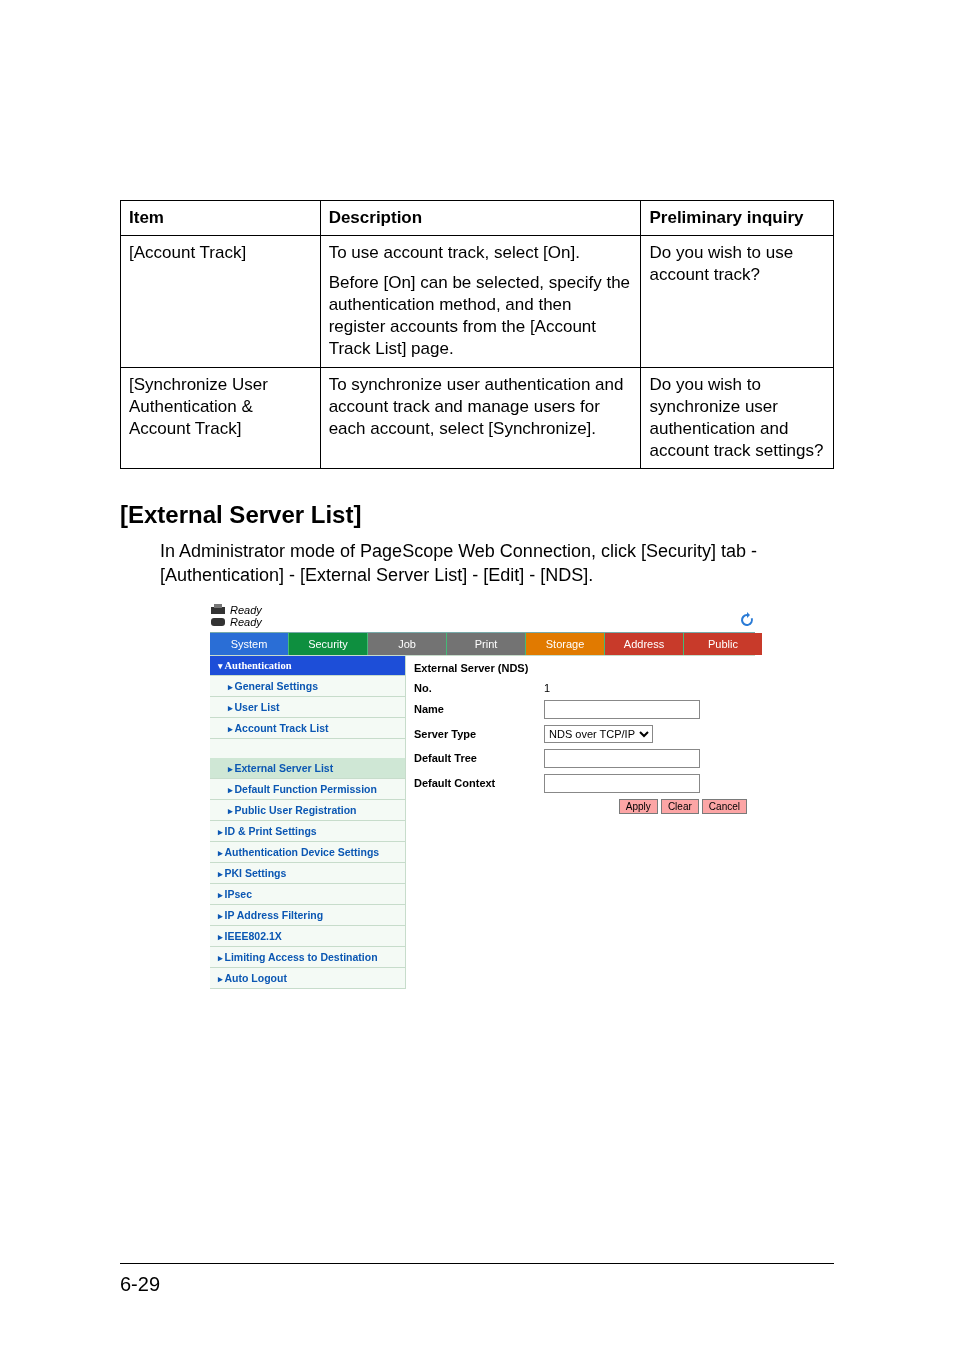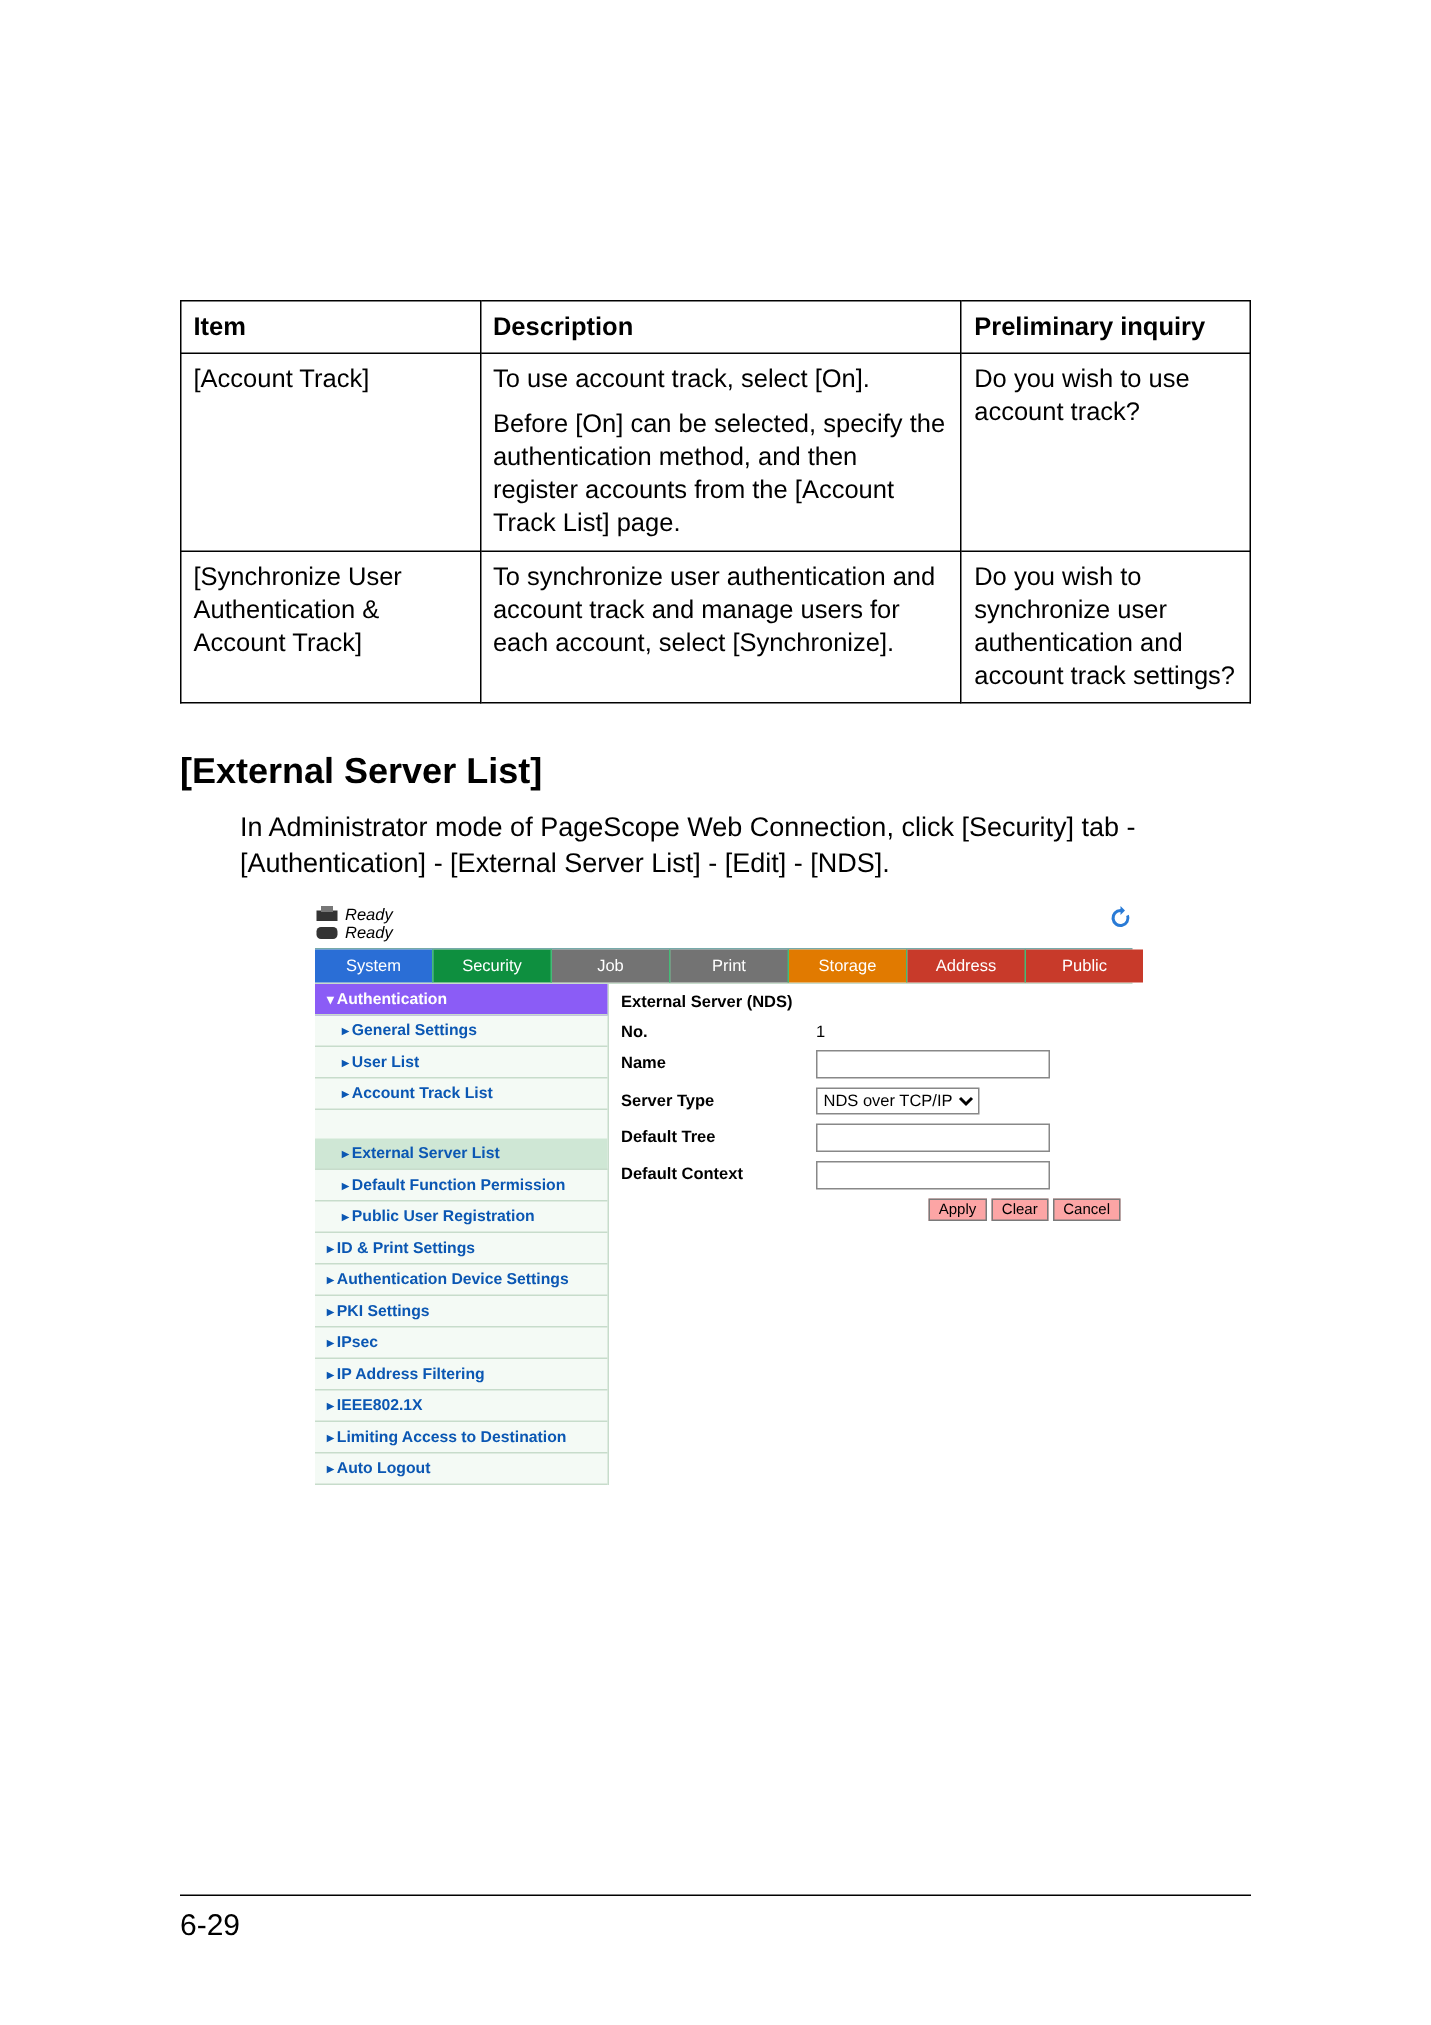--- a/index.html
+++ b/index.html
@@ -77,21 +77,21 @@
   }
   .shot-header .logout {
     font-size: 10px;
     padding: 1px 6px;
     border: 1px solid #7a7a7a;
     background: #e8e8d8;
     cursor: pointer;
   }
   .status-row {
     display: flex;
-    align-items: flex-start;
+    align-items: flex-end;
     justify-content: space-between;
     padding: 2px 0 4px 0;
   }
   .status-row .status-left {
     display: flex;
     flex-direction: column;
     gap: 0;
     font-size: 11px;
     font-style: italic;
   }
@@ -140,22 +140,23 @@
     display: block;
     color: #0b57b3;
     text-decoration: none;
     font-size: 10.5px;
     font-weight: bold;
     padding: 4px 6px 4px 8px;
     border-bottom: 1px solid #c7dccb;
     cursor: pointer;
   }
   .sidebar a.grouphead {
-    background: #8b5cf6;
+    background: #1d4ed8;
     color: #fff;
+    font-family: Liberation Serif, serif;
   }
   .sidebar a.sub { padding-left: 18px; }
   .sidebar a.active {
     background: #cfe7d5;
     margin-top: 19px;
   }
   .sidebar .tri::before {
     content: "▸";
     margin-right: 2px;
     font-size: 9px;

